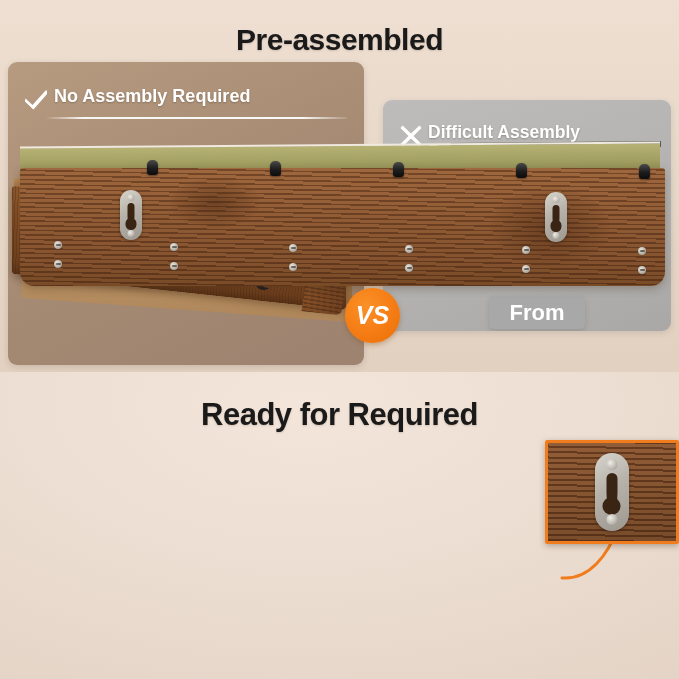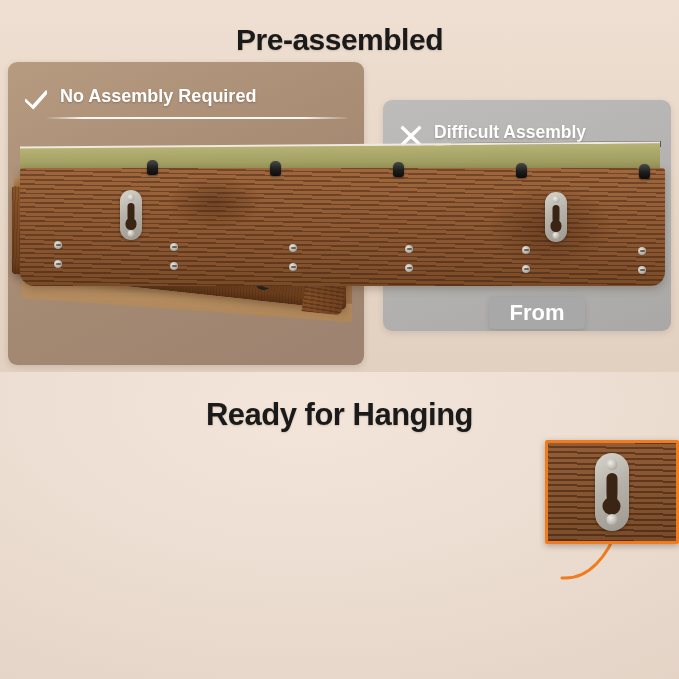--- a/index.html
+++ b/index.html
@@ -74,21 +74,21 @@
     overflow: hidden;
     background:
       linear-gradient(160deg, #bdbcba 0%, #b6b5b3 40%, #b0afad 70%, #a9a8a6 100%);
     box-shadow: 0 2px 6px rgba(90,90,90,0.16);
   }
 
   .panel-head {
     position: absolute;
     display: flex;
     align-items: flex-start;
-    gap: 11px;
+    gap: 5px;
   }
   #panel-dseap .panel-head { left: 16px; top: 24px; }
   #panel-other .panel-head { left: 16px; top: 22px; }
 
   .mark-icon {
     flex: 0 0 auto;
     display: block;
     margin-top: 2px;
   }
   .panel-head-text {
@@ -534,24 +534,25 @@
           </svg>
         </span>
         <span class="panel-head-text">Difficult Assembly
 From Pieces</span>
       </div>
       <div class="panel-divider"></div>
 
       <div class="badge" id="badge-other">From</div>
     </div>
 
+    <div id="badge-vs">VS</div>
   </div>
 
   <div id="bottom-section">
-    <div class="section-title" id="title-ready" style="top:24px;">Ready for Hanging</div>
+    <div class="section-title" id="title-ready" style="top:24px;">Ready for Required</div>
   </div>
 
   <div id="rack-back-photo">
     <div class="green-strip-dark"></div>
     <div class="green-strip"></div>
 
     <div class="back-board">
       <div class="knot" style="left:470px; top:20px; width:120px; height:80px;"></div>
       <div class="knot" style="left:150px; top:10px; width:90px; height:50px;"></div>
     </div>

